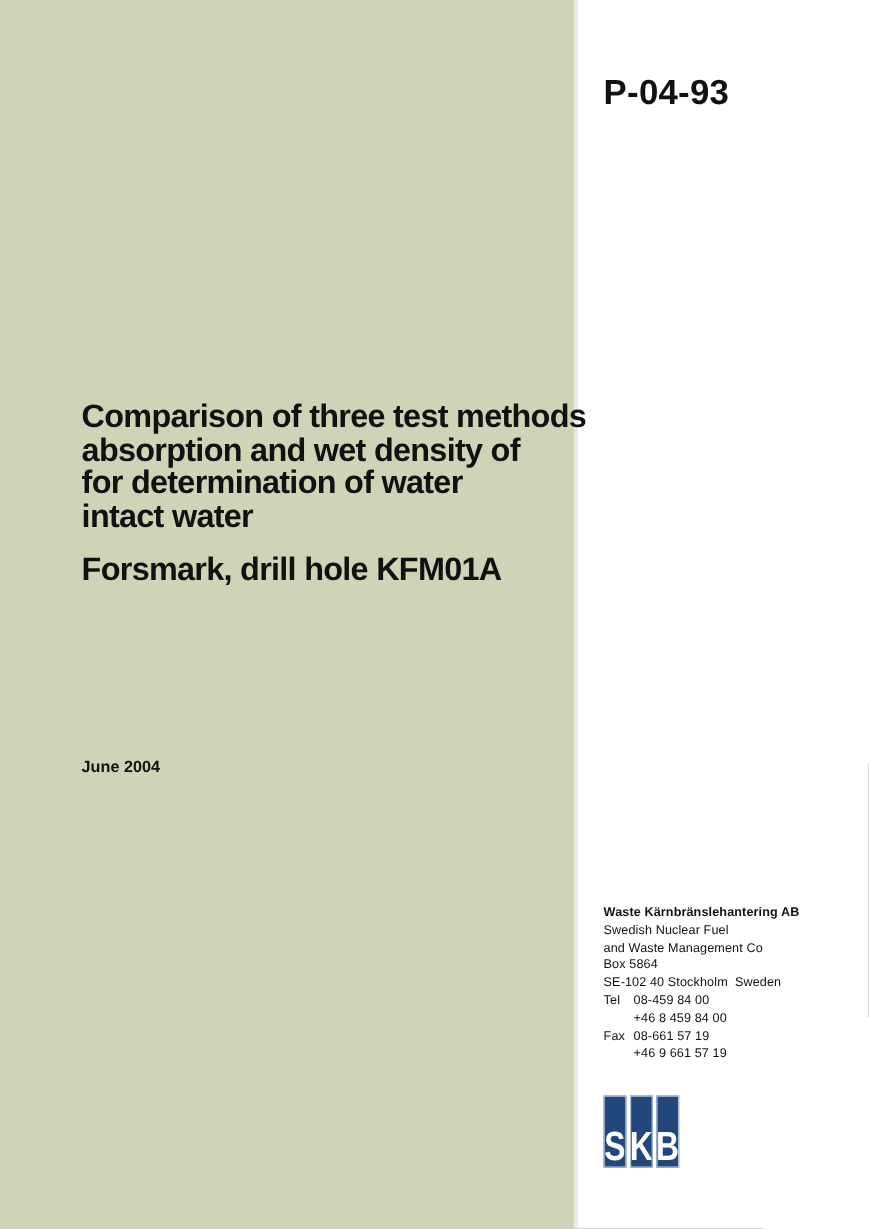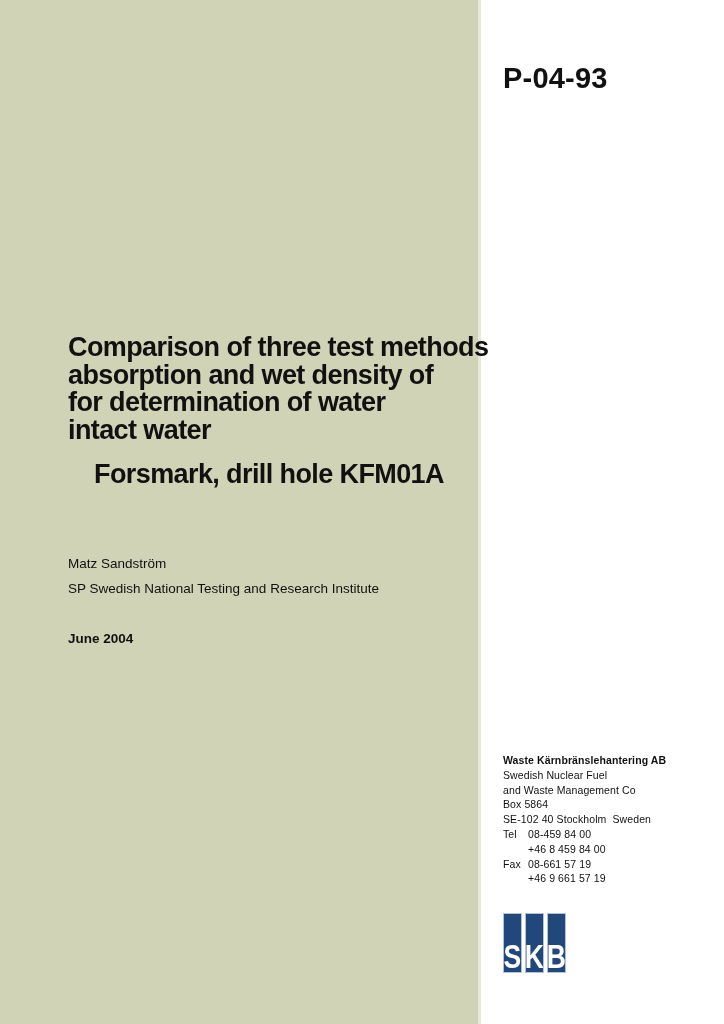--- a/index.html
+++ b/index.html
@@ -47,21 +47,20 @@
     font-weight: bold;
     line-height: 27.5px;
     letter-spacing: -0.6px;
     white-space: nowrap;
   }
   .subtitle-block {
     position: absolute;
     left: 68px;
     top: 461px;
     width: 402px;
-    text-align: center;
   }
   .authors-block {
     position: absolute;
     left: 68px;
     top: 551px;
     width: 402px;
     font-size: 13.5px;
     line-height: 25px;
   }
   .date-line {
@@ -130,24 +129,20 @@
     <div class="title-line">Comparison of three test methods</div>
     <div class="title-line">absorption and wet density of</div>
     <div class="title-line">for determination of water</div>
     <div class="title-line">intact water</div>
   </div>
 
   <div class="subtitle-block">
     <div class="subtitle-line">Forsmark, drill hole KFM01A</div>
   </div>
 
-  <div class="authors-block">
-    <div>Matz Sandström</div>
-    <div>SP Swedish National Testing and Research Institute</div>
-  </div>
 
   <div class="date-line">June 2004</div>
 
   <div class="publisher-block">
     <div class="publisher-name">Waste Kärnbränslehantering AB</div>
     <div>Swedish Nuclear Fuel</div>
     <div>and Waste Management Co</div>
     <div>Box 5864</div>
     <div>SE-102 40 Stockholm&nbsp; Sweden</div>
 

